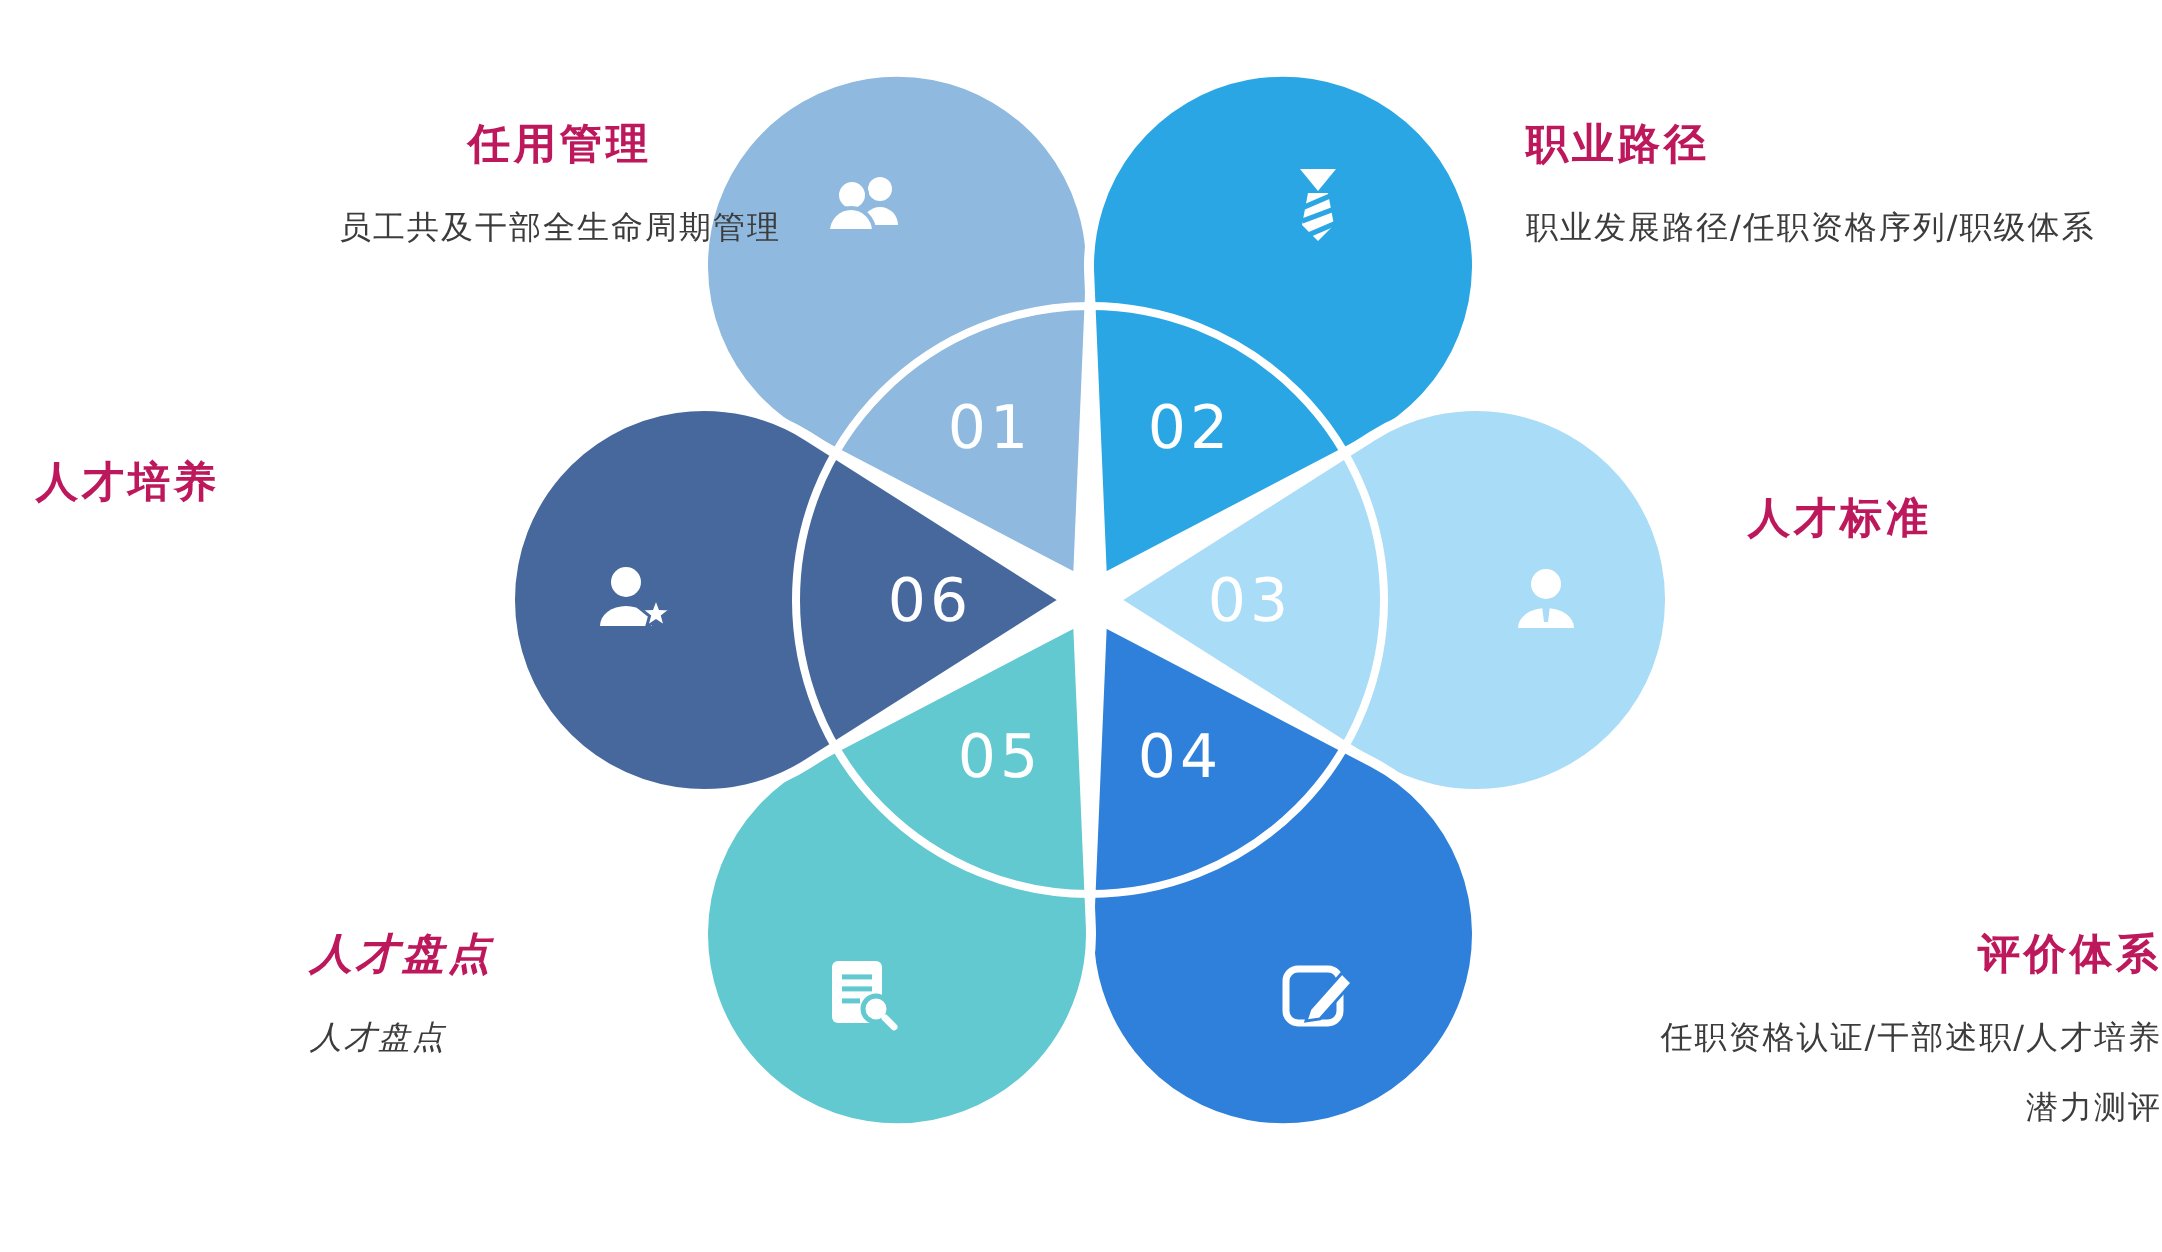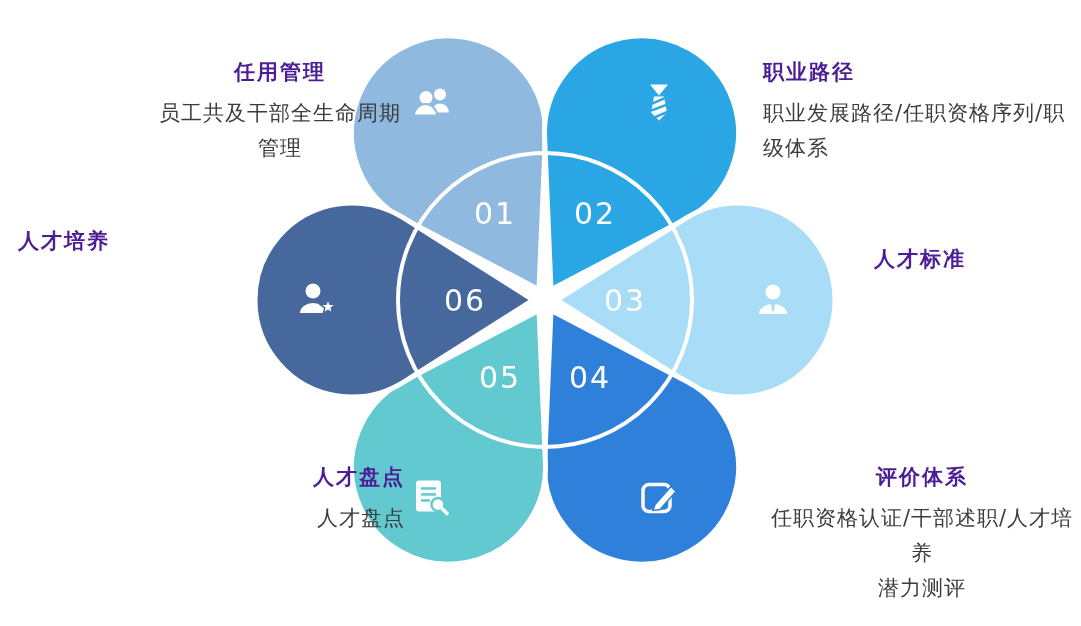--- a/index.html
+++ b/index.html
@@ -5,29 +5,29 @@
   * { margin:0; padding:0; box-sizing:border-box; }
   html,body { width:1081px; height:626px; background:#ffffff; overflow:hidden;
               font-family:"DejaVu Sans","Liberation Sans",sans-serif; }
   #stage { position:relative; width:1081px; height:626px; background:#ffffff; }
   #flower-svg { position:absolute; left:0; top:0; }
 
   .petal-number { font-family:"DejaVu Sans","Liberation Sans",sans-serif;
                   font-size:30px; fill:#ffffff; letter-spacing:2px; }
 
   .label-block { position:absolute; }
-  .label-title { font-size:21px; font-weight:700; color:#4c1d95;
+  .label-title { font-size:21px; font-weight:700; color:#be185d;
                  letter-spacing:2px; margin-bottom:10px; }
-  .label-line  { font-size:21px; color:#3c3c3c; line-height:35px; letter-spacing:1px; }
+  .label-line  { font-size:16px; color:#3c3c3c; line-height:35px; letter-spacing:1px; }
 
   .block-01 { left:150px; top:58px;  width:260px; text-align:center; }
   .block-02 { left:763px; top:58px;  width:318px; text-align:left; }
   .block-03 { left:806px; top:245px; width:228px; text-align:center; }
-  .block-04 { left:763px; top:463px; width:318px; text-align:center; }
-  .block-05 { left:155px; top:463px; width:250px; text-align:right; }
+  .block-04 { left:763px; top:463px; width:318px; text-align:right; }
+  .block-05 { left:155px; top:463px; width:250px; text-align:left;font-style:italic; }
   .block-06 { left:18px;  top:227px; width:214px; text-align:left; }
 </style>
 </head>
 <body>
 
 <div id="stage">
 
   <svg id="flower-svg" width="1081" height="626" viewBox="0 0 1081 626">
       <path d="M 539.00 289.61 L 403.57 218.82 A 97 97 0 1 1 545.41 136.93 Z" fill="#8FB9DE" stroke="#fff" stroke-width="5" stroke-linejoin="round"></path>
       <path d="M 551.00 289.61 L 544.59 136.93 A 97 97 0 1 1 686.43 218.82 Z" fill="#2BA6E4" stroke="#fff" stroke-width="5" stroke-linejoin="round"></path>

